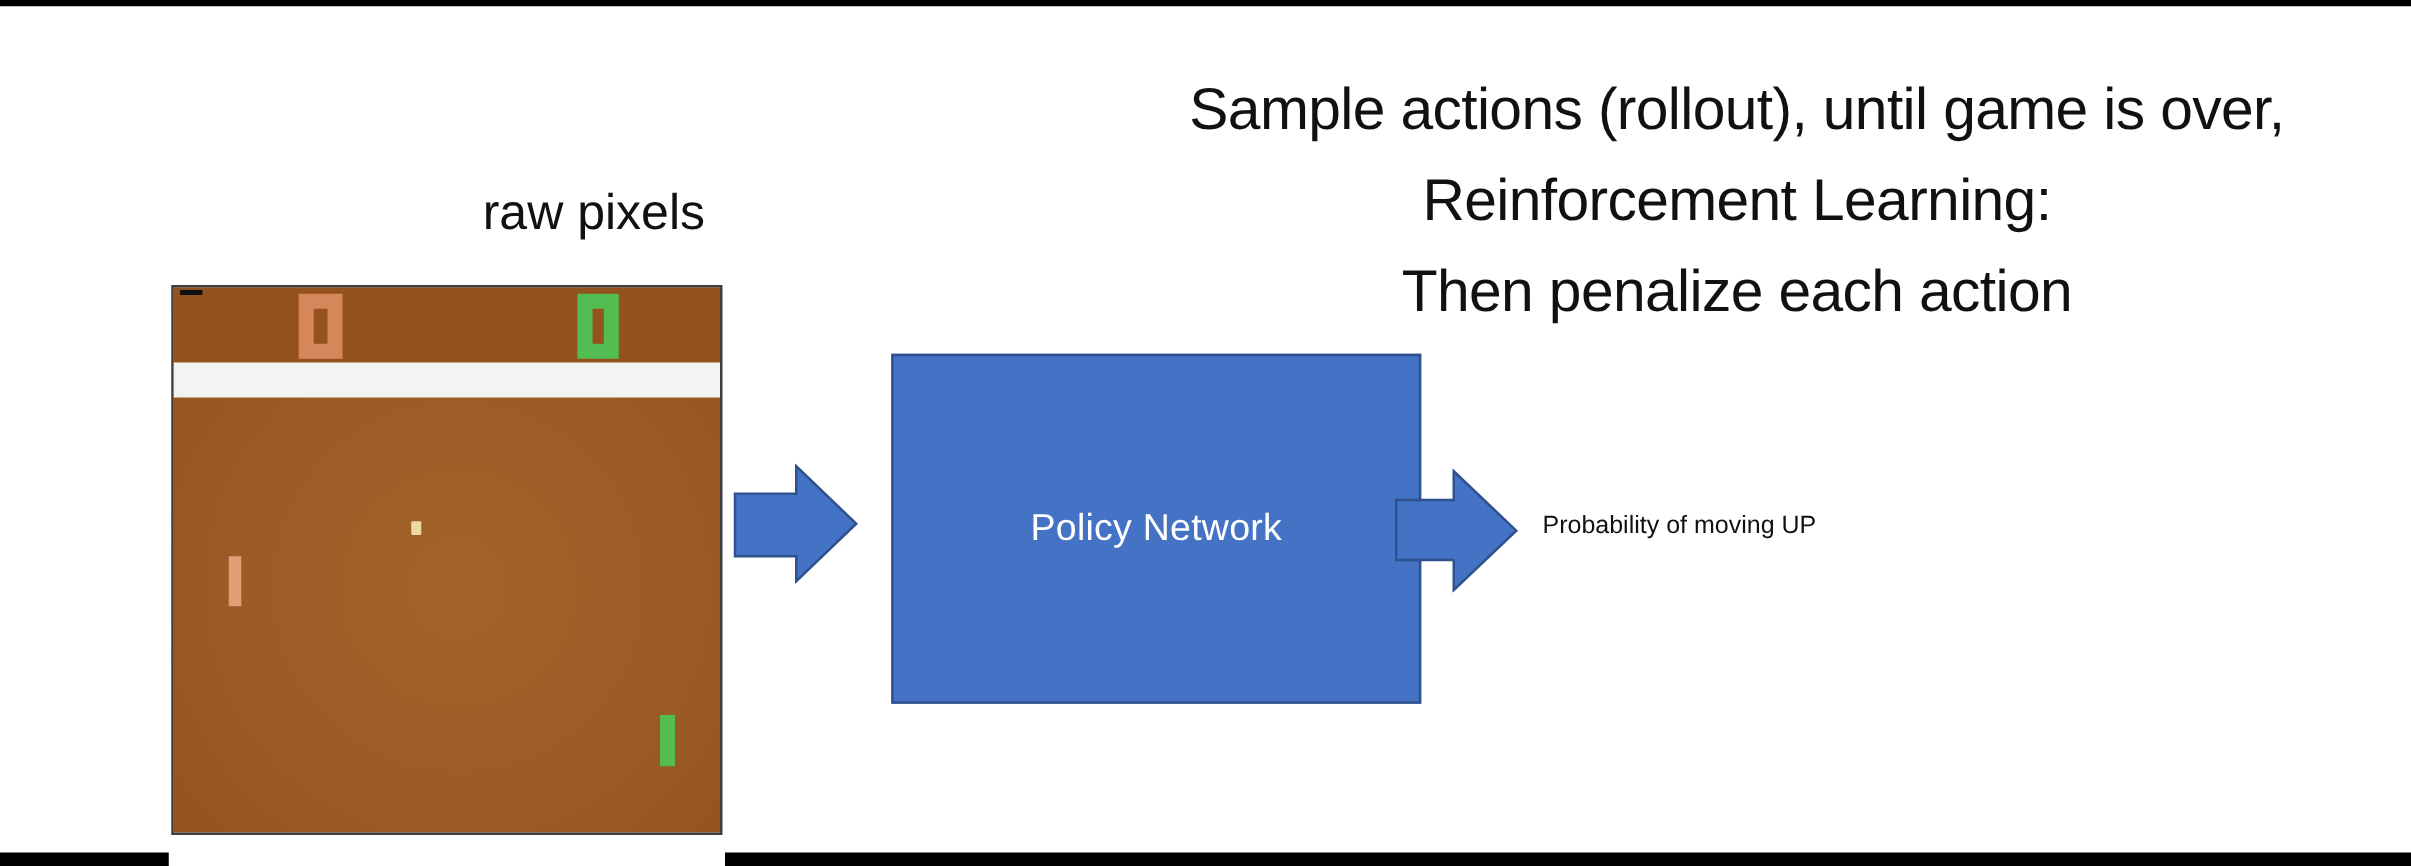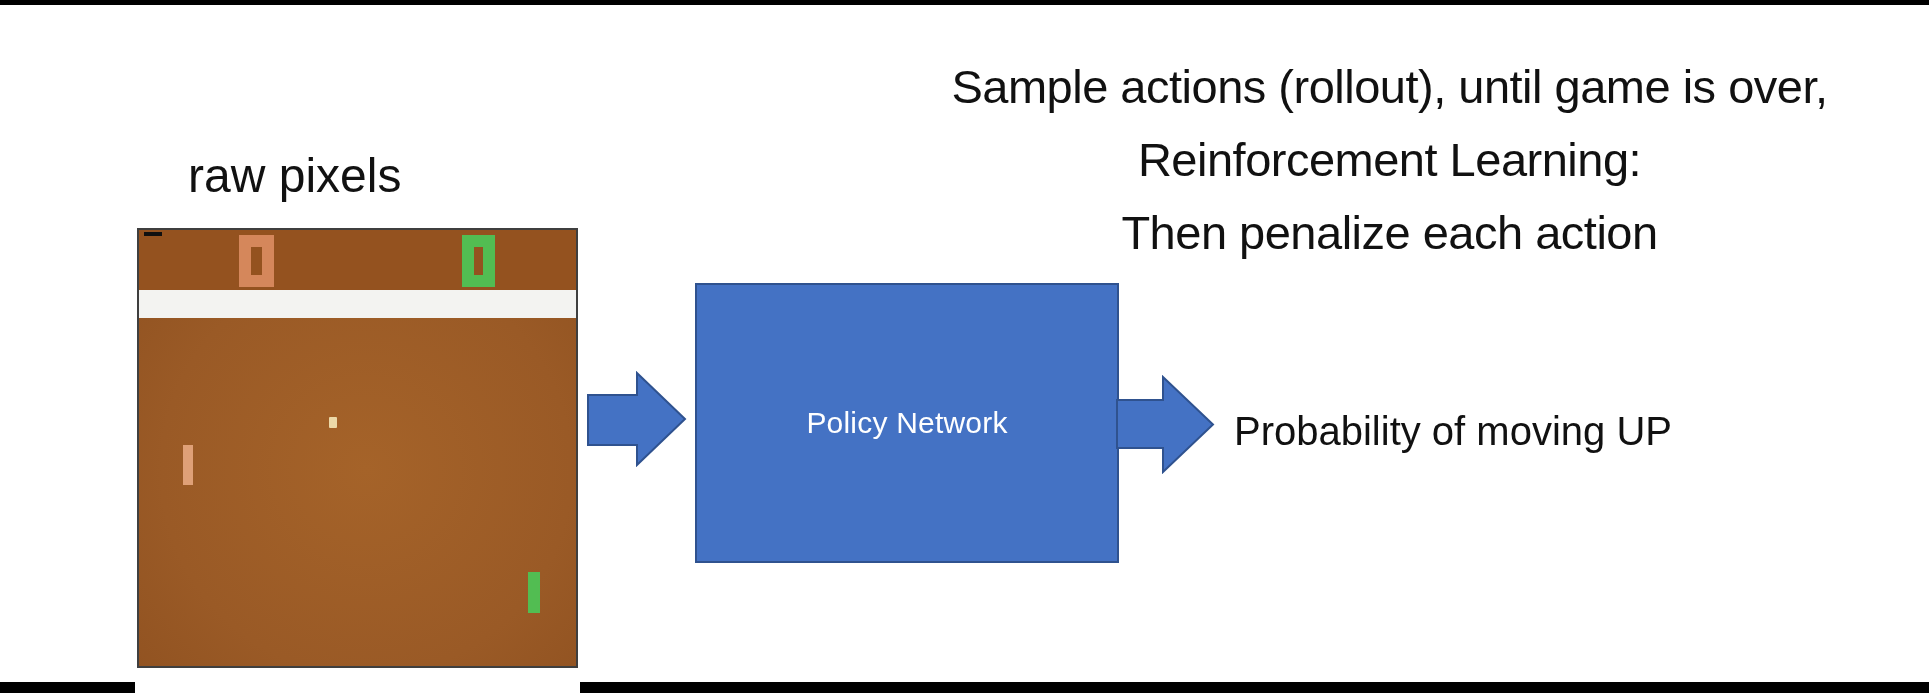--- a/index.html
+++ b/index.html
@@ -32,52 +32,52 @@
 
   
   #title{
     position:absolute;left:850px;top:50px;width:1079px;
     text-align:center;font-size:47px;line-height:73px;
     letter-spacing:-0.5px;color:var(--ink);white-space:nowrap;
   }
 
   
   #raw-pixels-label{
-    position:absolute;left:188px;top:148px;width:400px;
-    text-align:left;font-size:48px;color:var(--ink);
+    position:absolute;left:164px;top:148px;width:400px;
+    text-align:right;font-size:40px;color:var(--ink);
   }
   #pong{
     position:absolute;left:137px;top:228px;width:441px;height:440px;
     border:2px solid #3F3F3F;
     background:radial-gradient(circle at 52% 55%, var(--pong-field-light) 0%, var(--pong-field) 62%, #8F5120 100%);
   }
   #pong .score-band{position:absolute;left:0;top:0;width:100%;height:62px;background:var(--pong-score-band);}
   #pong .white-band{position:absolute;left:0;top:60px;width:100%;height:28px;background:var(--pong-white-band);}
   #pong .corner-mark{position:absolute;left:5px;top:2px;width:18px;height:4px;background:#101010;}
   #pong .digit{position:absolute;top:5px;width:35px;height:52px;background:transparent;}
   #pong .digit.orange{left:100px;border:12px solid var(--pong-orange);}
   #pong .digit.green{left:323px;width:33px;border:12px solid var(--pong-green);}
   #pong .ball{position:absolute;left:190px;top:187px;width:8px;height:11px;background:var(--pong-ball);border-radius:1px;}
   #pong .paddle-left{position:absolute;left:44px;top:215px;width:10px;height:40px;background:var(--pong-orange-light);}
   #pong .paddle-right{position:absolute;left:389px;top:342px;width:12px;height:41px;background:var(--pong-green);}
 
   
   #policy-box{
-    position:absolute;left:695px;top:283px;width:424px;height:280px;
+    position:absolute;left:713px;top:283px;width:424px;height:280px;
     background:var(--accent-blue);border:2px solid var(--accent-blue-dark);
     display:flex;align-items:center;justify-content:center;
   }
   #policy-box .box-label{color:#ffffff;font-size:30px;letter-spacing:0.2px;}
   .block-arrow{position:absolute;}
   .block-arrow polygon{fill:var(--accent-blue);stroke:var(--accent-blue-dark);stroke-width:2;stroke-linejoin:miter;}
   #arrow-in{left:586px;top:371px;}
   #arrow-out{left:1115px;top:375px;}
   #output-label{
     position:absolute;left:1234px;top:409px;
-    font-size:40px;color:var(--ink);white-space:nowrap;
+    font-size:20px;color:var(--ink);white-space:nowrap;
   }
 </style>
 </head>
 <body>
 
 <div id="bar-top" class="letterbox"></div>
 <div id="bar-bottom-left" class="letterbox"></div>
 <div id="bar-bottom-right" class="letterbox"></div>
 
 <div id="title">

